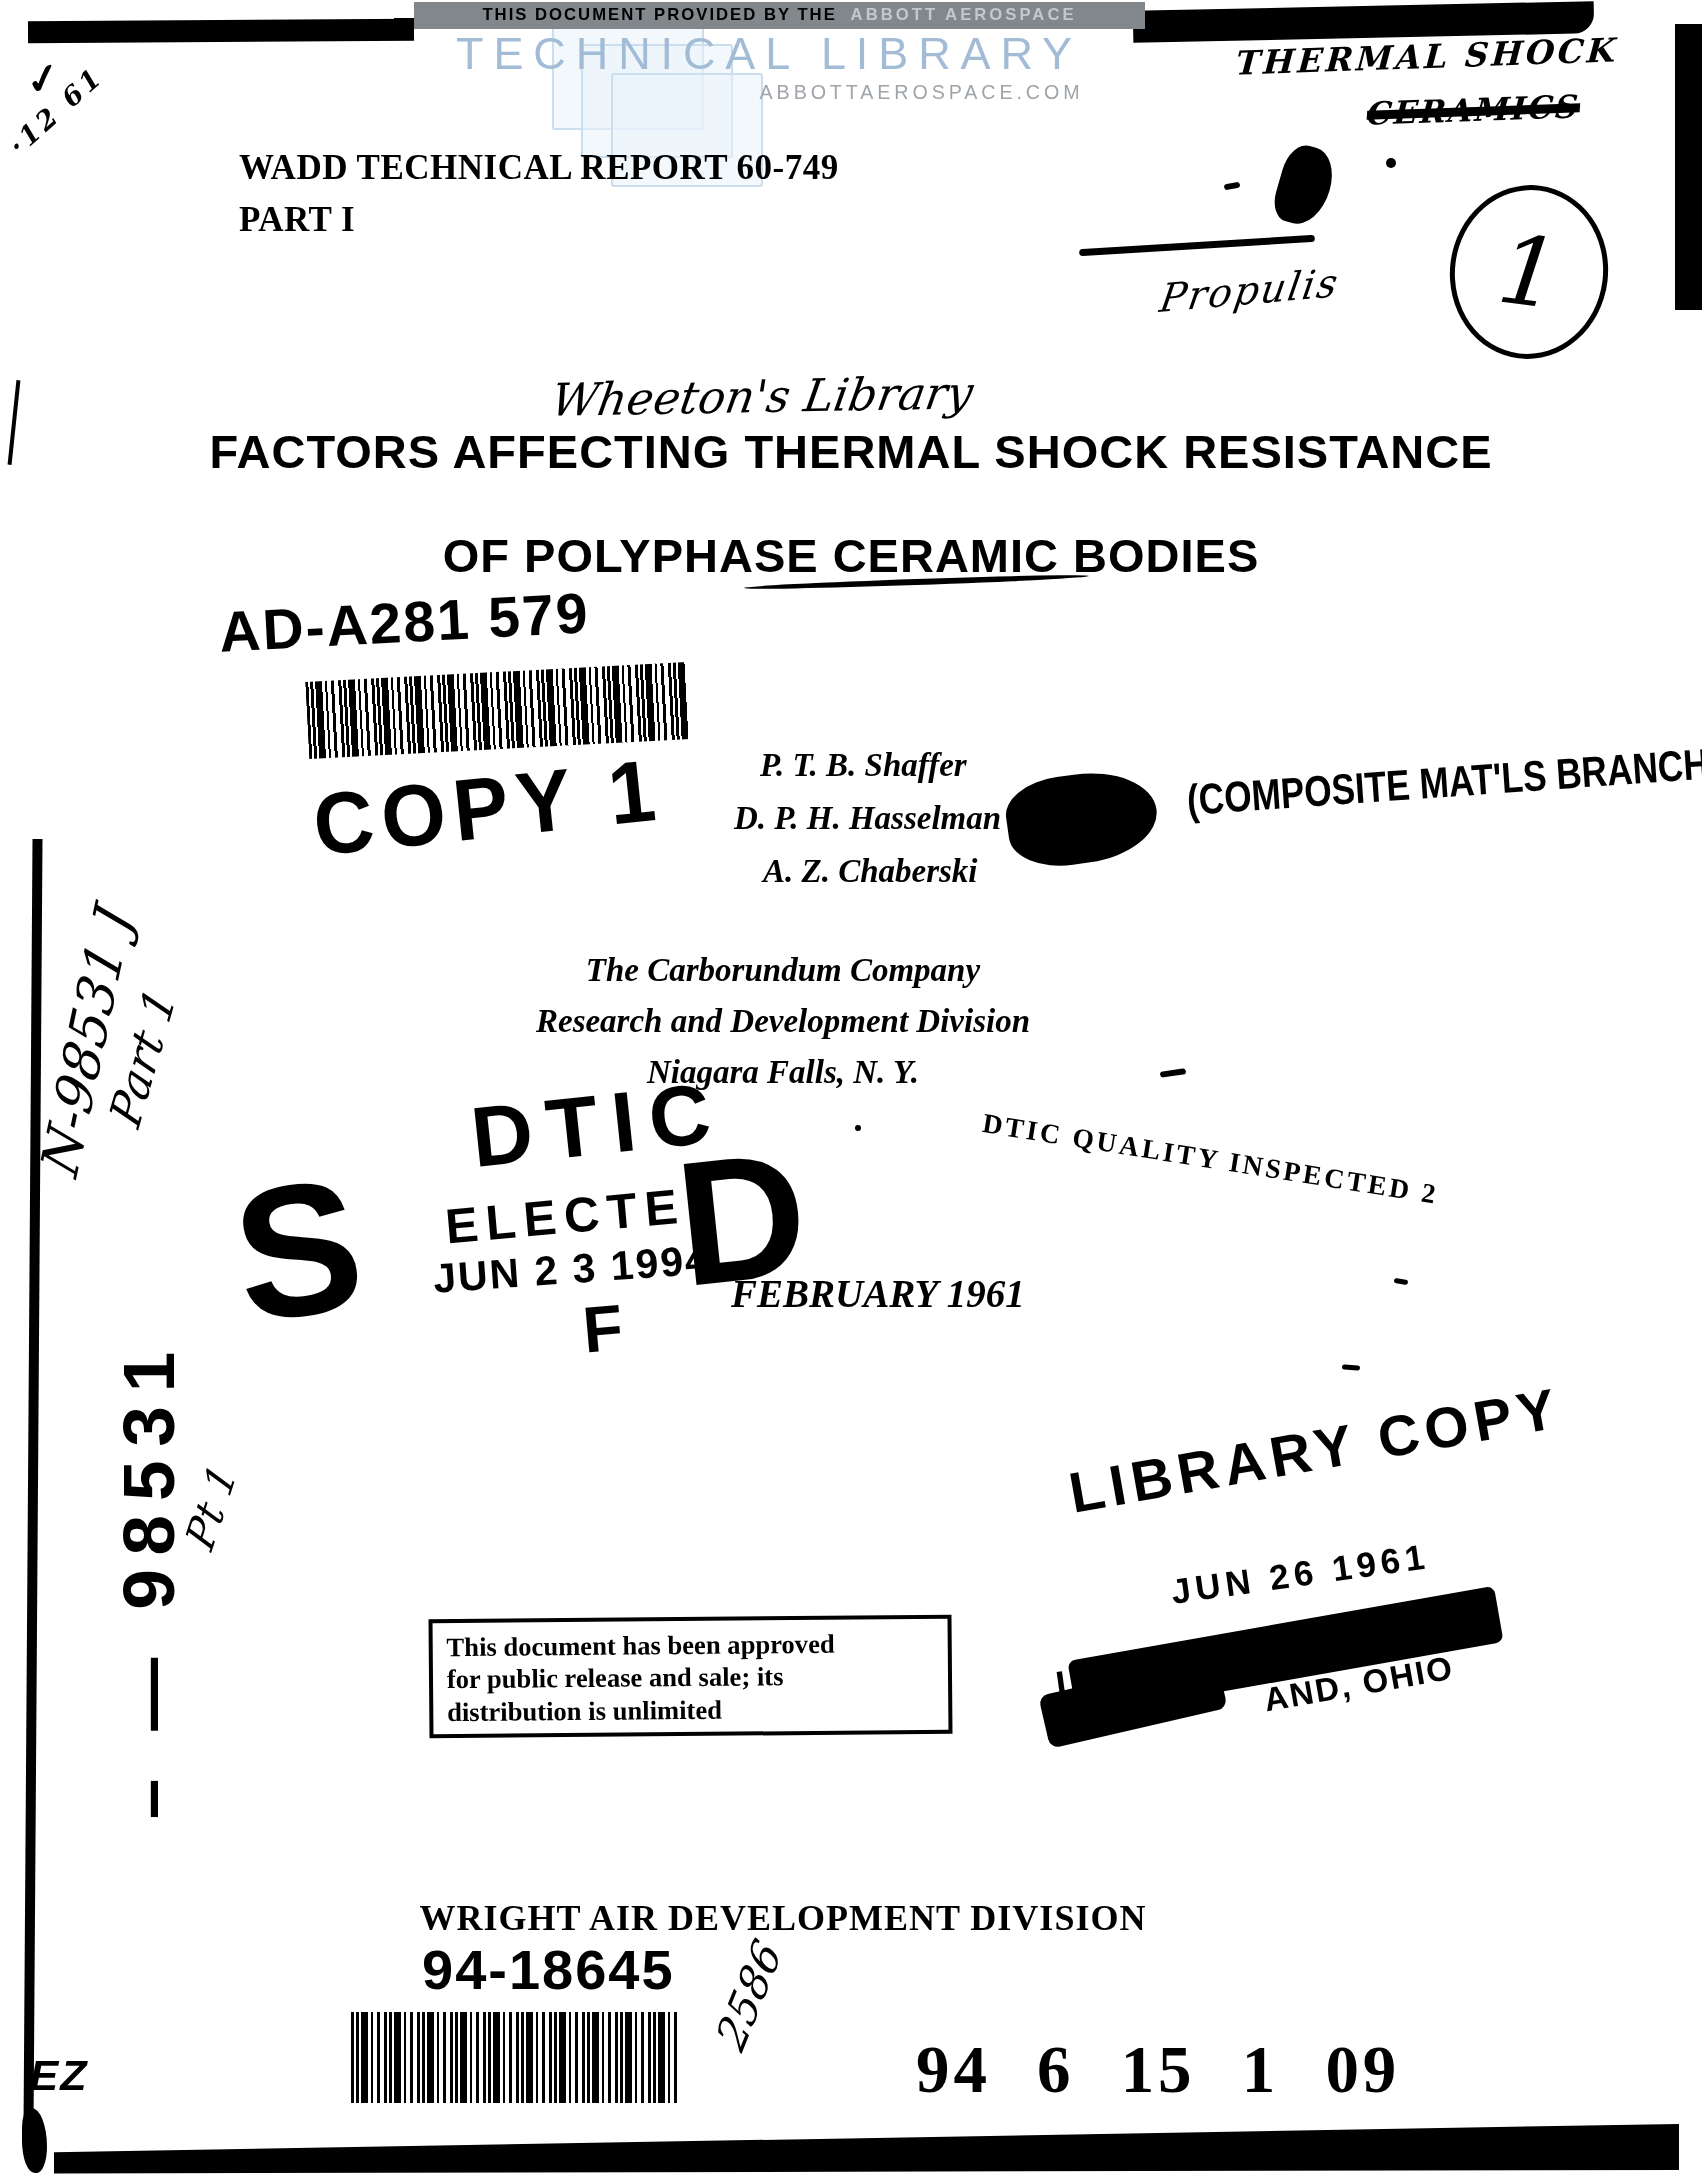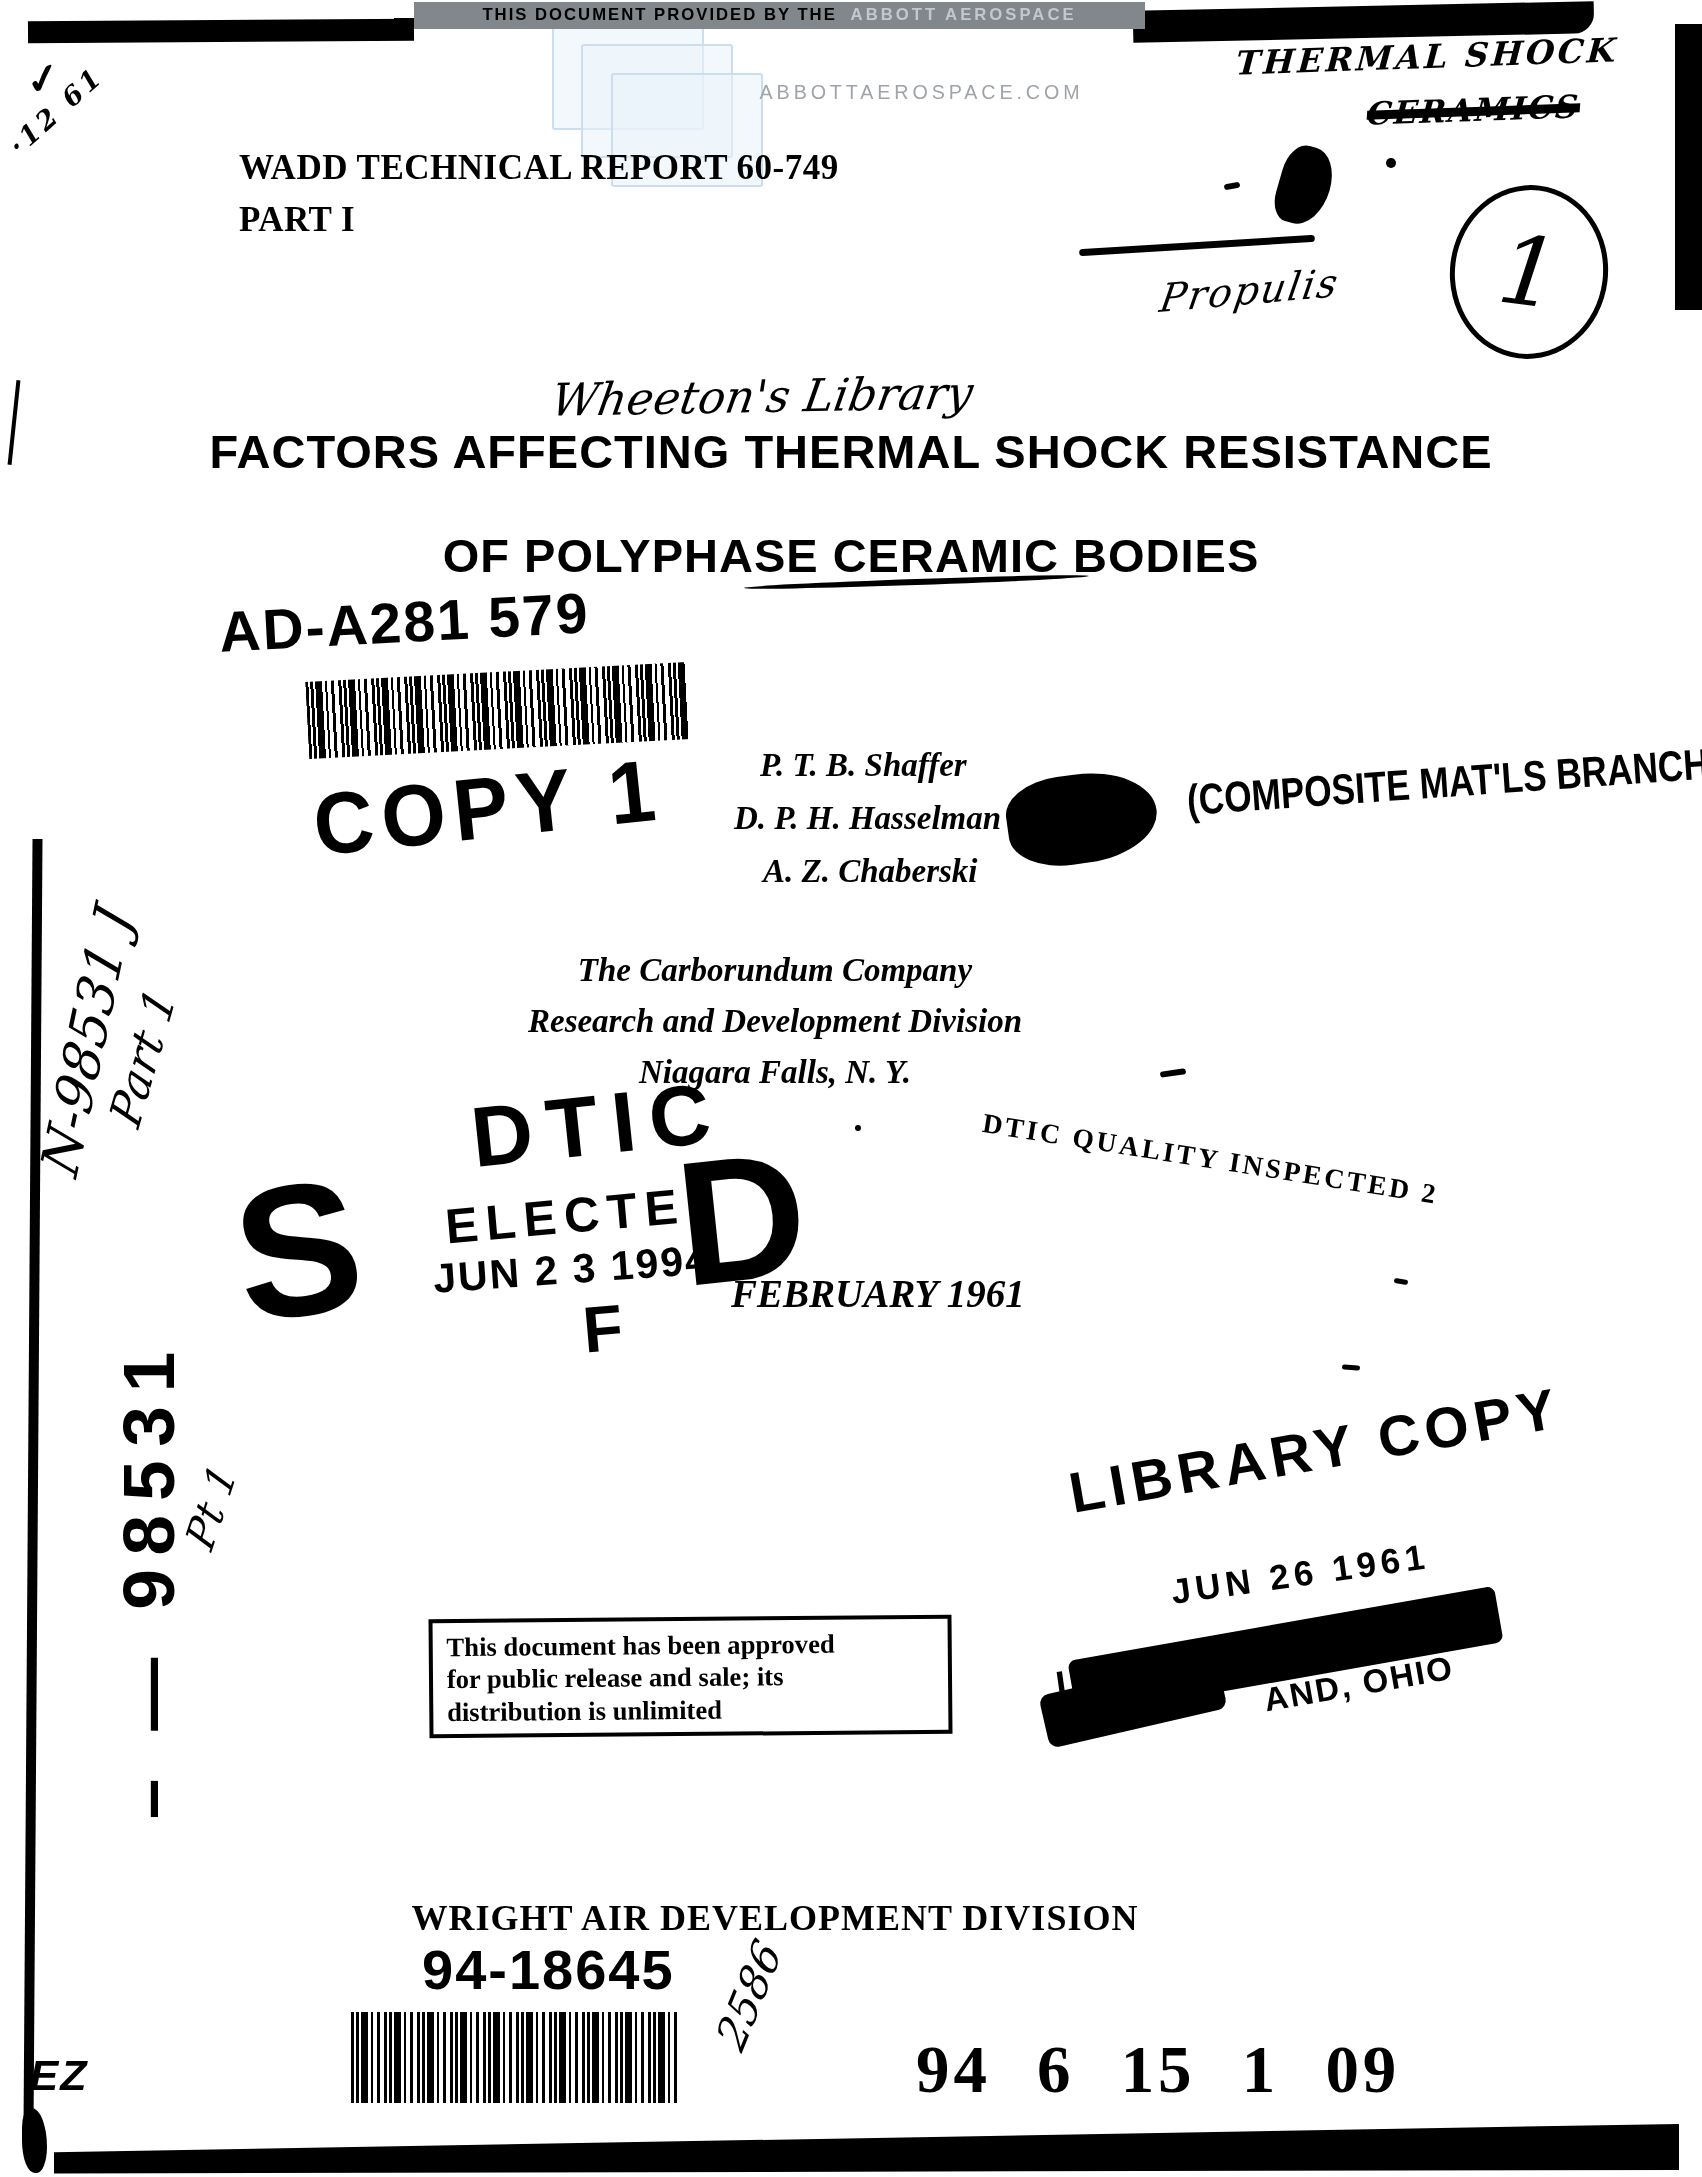--- a/index.html
+++ b/index.html
@@ -25,21 +25,21 @@
 
   
   .script{font-family:"DejaVu Serif",serif;font-style:italic;}
   .hand-caps{font-family:"DejaVu Serif",serif;font-style:italic;font-weight:700;}
 
   
   .serif-head{font-family:"Liberation Serif",serif;font-weight:700;font-size:35px;letter-spacing:0.5px;}
   .title{left:0;width:1702px;text-align:center;font-family:"Liberation Sans",sans-serif;
          font-weight:800;font-size:47px;letter-spacing:1px;}
   .ital{font-family:"Liberation Serif",serif;font-style:italic;font-weight:600;font-size:33px;}
-  .center-line{left:4px;width:1542px;text-align:center;}
+  .center-line{left:12px;width:1542px;text-align:center;}
 
   
   .stamp{font-family:"Liberation Sans",sans-serif;font-weight:900;color:#000;}
   .barcode{position:absolute;background:
     repeating-linear-gradient(90deg,#000 0 3px,#fff 3px 4.9px,#000 4.9px 7.9px,#fff 7.9px 9.9px,
       #000 9.9px 16.7px,#fff 16.7px 19.7px,#000 19.7px 21.7px,#fff 21.7px 25.6px,#000 25.6px 28.6px,#fff 28.6px 33px);}
   .blob{position:absolute;background:#000;}
   .boxnote{position:absolute;border:4.9px solid #000;padding:7.9px 13.8px 5.9px 13.8px;
     font-family:"Liberation Serif",serif;font-weight:700;font-size:26.6px;line-height:1.22;}
 </style>
@@ -57,20 +57,21 @@
   <div class="blob" style="left:21.7px;top:2108px;width:25.6px;height:65px;border-radius:30% 60% 40% 50%;"></div>
   <div style="position:absolute;left:54px;top:2118px;width:1625px;height:59px;background:#000;clip-path:polygon(0% 58%,100% 10%,100% 88%,0% 94%);"></div>
 
   <div class="wm-page" style="left:552px;top:15.8px;width:148px;height:110px;"></div>
   <div class="wm-page" style="left:581px;top:44px;width:148px;height:110px;"></div>
   <div class="wm-page" style="left:611px;top:73px;width:148px;height:110px;"></div>
   <div class="banner-bar">
     <span class="dark">THIS DOCUMENT PROVIDED BY THE</span>
     <span class="lite">ABBOTT AEROSPACE</span>
   </div>
+  <div class="abs tech-library">TECHNICAL LIBRARY</div>
   <div class="abs site">ABBOTTAEROSPACE.COM</div>
 
   <div class="abs hand-caps" style="left:1236px;top:37px;font-size:33px;letter-spacing:3px;transform:rotate(-2deg) skewX(-6deg);">THERMAL SHOCK</div>
   <div class="abs hand-caps" style="left:1367px;top:91px;font-size:31.5px;letter-spacing:2px;transform:rotate(-2deg) skewX(-6deg);text-decoration:line-through;text-decoration-thickness:8.9px;">CERAMICS</div>
 
   <div class="abs" style="left:25.6px;top:55px;font-size:41px;font-weight:700;transform:rotate(-12deg);">✓</div>
   <div class="abs hand-caps" style="left:-2px;top:95px;font-size:26.6px;transform:rotate(-42deg);letter-spacing:3.9px;">·12 61</div>
 
   <div class="abs serif-head" style="left:239px;top:148px;">WADD TECHNICAL REPORT 60-749</div>
   <div class="abs serif-head" style="left:239px;top:200px;">PART I</div>

